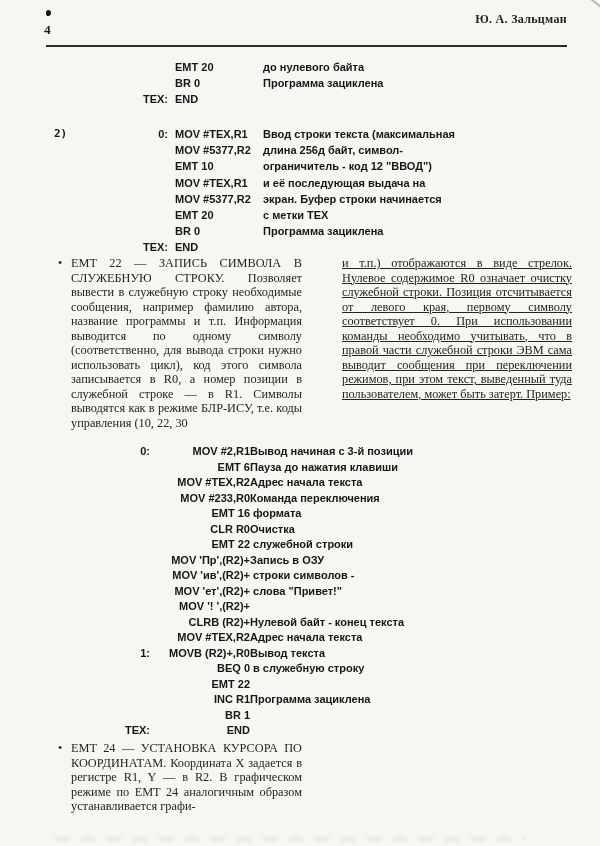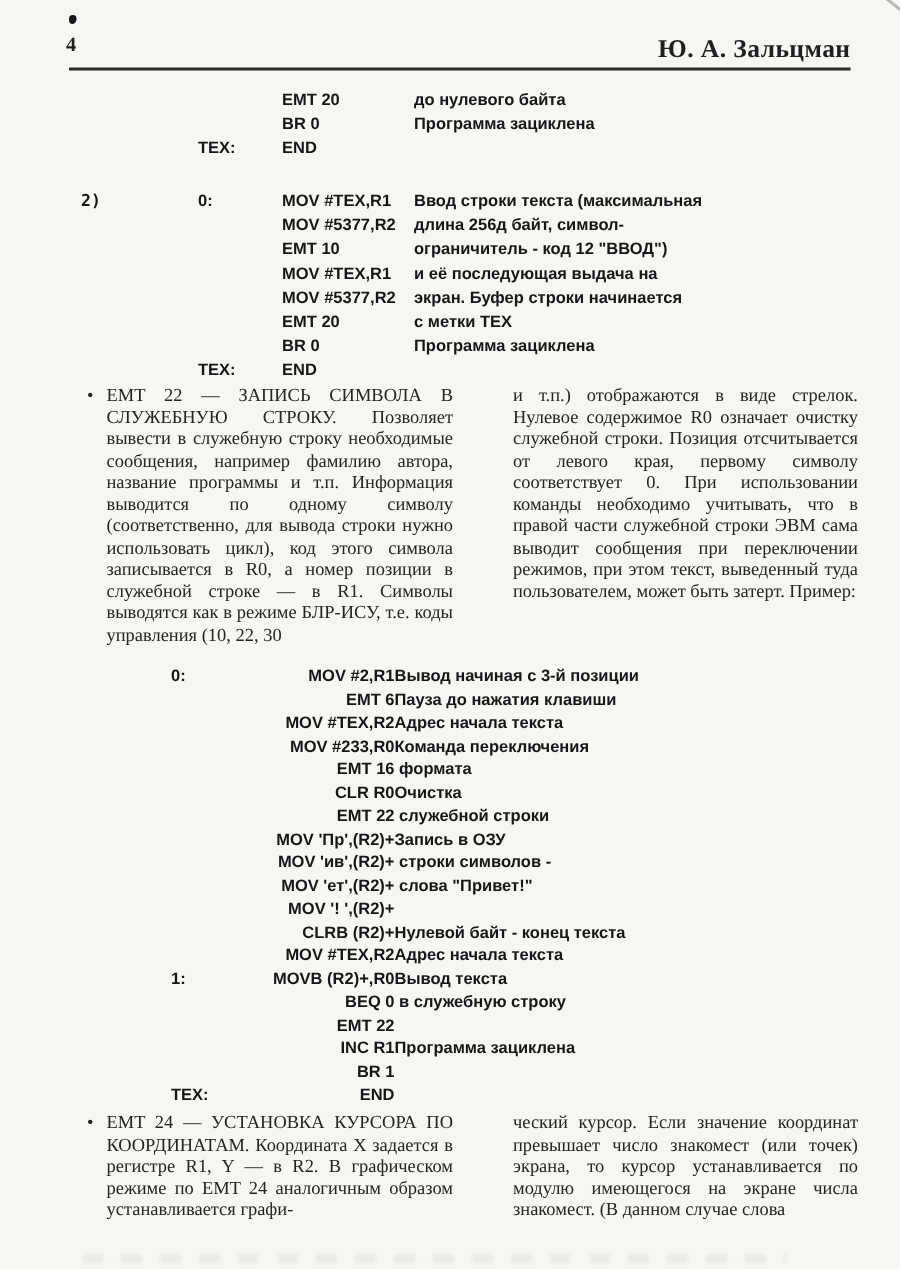--- a/index.html
+++ b/index.html
@@ -11,39 +11,39 @@
     font-family:"Liberation Serif", serif;
     color:#1f1f1f;
     box-shadow:0 0 4px rgba(0,0,0,.2);
   }
   
   .pagenum{
     position:absolute;left:44px;top:22px;
     font-size:13.5px;font-weight:700;
   }
   .author{
-    position:absolute;right:33px;top:23px;
-    font-size:17px;font-weight:700;letter-spacing:.3px;
+    position:absolute;right:33px;top:12px;
+    font-size:12px;font-weight:700;letter-spacing:.3px;
   }
   .rule{
     position:absolute;left:46px;top:45px;width:521px;height:2px;
     background:#2b2b2b;
   }
   
   .code{
     position:absolute;
     font-family:Liberation Sans, sans-serif;
     font-weight:700;
     font-size:11px;
     color:#161616;
     white-space:pre;
   }
   .crow{display:flex;line-height:16.2px;}
   .code-3 .crow{line-height:15.5px;}
-  .clabel{display:inline-block;width:36px;text-align:left;margin-right:20px;flex:none;}
+  .clabel{display:inline-block;width:36px;text-align:right;margin-right:7px;flex:none;}
   .cinstr{display:inline-block;min-width:88px;flex:none;}
   .code-3 .cinstr{min-width:93px;text-align:right;}
   .ccomment{white-space:pre;}
   .code-top{left:132px;top:59px;}
   .code-2{left:132px;top:126px;}
   .code-3{left:114px;top:444px;}
   .itemnum{
     position:absolute;left:54px;top:126px;
     font-family:"DejaVu Sans Mono", monospace;
     font-weight:700;font-size:11px;line-height:16.2px;color:#161616;
@@ -52,21 +52,21 @@
   .col{
     position:absolute;
     font-size:12.3px;
     line-height:14.5px;
     text-align:justify;
     color:#242424;
   }
   .col-bullet{padding-left:14px;}
   .bullet{position:absolute;left:1px;top:0;}
   .col-l1{left:57px;top:256px;width:231px;}
-  .col-r1{left:342px;top:256px;width:230px;}
+  .col-r1{left:342px;top:256px;width:230px;text-decoration:underline;}
   .col-l2{left:57px;top:741px;width:231px;}
   .col-r2{left:342px;top:741px;width:230px;}
   
   .speck{
     position:absolute;left:46px;top:10px;width:5px;height:6px;
     background:#161616;border-radius:50% 45% 55% 50%;
   }
   .scratch{
     position:absolute;left:585px;top:2px;width:22px;height:1.5px;
     background:rgba(40,40,40,.3);transform:rotate(38deg);
@@ -101,19 +101,16 @@
   </div>
   <div class="col col-r1">
     <span>и т.п.) отображаются в виде стрелок. Нулевое содержимое R0 означает очистку служебной строки. Позиция отсчитывается от левого края, первому символу соответствует 0. При использовании команды необходимо учитывать, что в правой части служебной строки ЭВМ сама выводит сообщения при переключении режимов, при этом текст, выведенный туда пользователем, может быть затерт. Пример:</span>
   </div>
 
   <div class="code code-3"><div class="crow"><span class="clabel">0:</span><span class="cinstr">MOV #2,R1</span><span class="ccomment">Вывод начиная с 3-й позиции</span></div><div class="crow"><span class="clabel"></span><span class="cinstr">EMT 6</span><span class="ccomment">Пауза до нажатия клавиши</span></div><div class="crow"><span class="clabel"></span><span class="cinstr">MOV #TEX,R2</span><span class="ccomment">Адрес начала текста</span></div><div class="crow"><span class="clabel"></span><span class="cinstr">MOV #233,R0</span><span class="ccomment">Команда переключения</span></div><div class="crow"><span class="clabel"></span><span class="cinstr">EMT 16</span><span class="ccomment"> формата</span></div><div class="crow"><span class="clabel"></span><span class="cinstr">CLR R0</span><span class="ccomment">Очистка</span></div><div class="crow"><span class="clabel"></span><span class="cinstr">EMT 22</span><span class="ccomment"> служебной строки</span></div><div class="crow"><span class="clabel"></span><span class="cinstr">MOV 'Пр',(R2)+</span><span class="ccomment">Запись в ОЗУ</span></div><div class="crow"><span class="clabel"></span><span class="cinstr">MOV 'ив',(R2)+</span><span class="ccomment"> строки символов -</span></div><div class="crow"><span class="clabel"></span><span class="cinstr">MOV 'ет',(R2)+</span><span class="ccomment"> слова "Привет!"</span></div><div class="crow"><span class="clabel"></span><span class="cinstr">MOV '! ',(R2)+</span><span class="ccomment"></span></div><div class="crow"><span class="clabel"></span><span class="cinstr">CLRB (R2)+</span><span class="ccomment">Нулевой байт - конец текста</span></div><div class="crow"><span class="clabel"></span><span class="cinstr">MOV #TEX,R2</span><span class="ccomment">Адрес начала текста</span></div><div class="crow"><span class="clabel">1:</span><span class="cinstr">MOVB (R2)+,R0</span><span class="ccomment">Вывод текста</span></div><div class="crow"><span class="clabel"></span><span class="cinstr">BEQ 0</span><span class="ccomment"> в служебную строку</span></div><div class="crow"><span class="clabel"></span><span class="cinstr">EMT 22</span><span class="ccomment"></span></div><div class="crow"><span class="clabel"></span><span class="cinstr">INC R1</span><span class="ccomment">Программа зациклена</span></div><div class="crow"><span class="clabel"></span><span class="cinstr">BR 1</span><span class="ccomment"></span></div><div class="crow"><span class="clabel">TEX:</span><span class="cinstr">END</span><span class="ccomment"></span></div></div>
 
   <div class="col col-bullet col-l2">
     <span class="bullet">•</span><span>EMT 24 — УСТАНОВКА КУРСОРА ПО КООРДИНАТАМ. Координата X задается в регистре R1, Y — в R2. В графическом режиме по EMT 24 аналогичным образом устанавливается графи-</span>
   </div>
-  <div class="col col-r2">
-    <span>ческий курсор. Если значение координат превышает число знакомест (или точек) экрана, то курсор устанавливается по модулю имеющегося на экране числа знакомест. (В данном случае слова</span>
-  </div>
 
   <div class="showthrough"></div>
 
 </div>
 
 </body></html>

